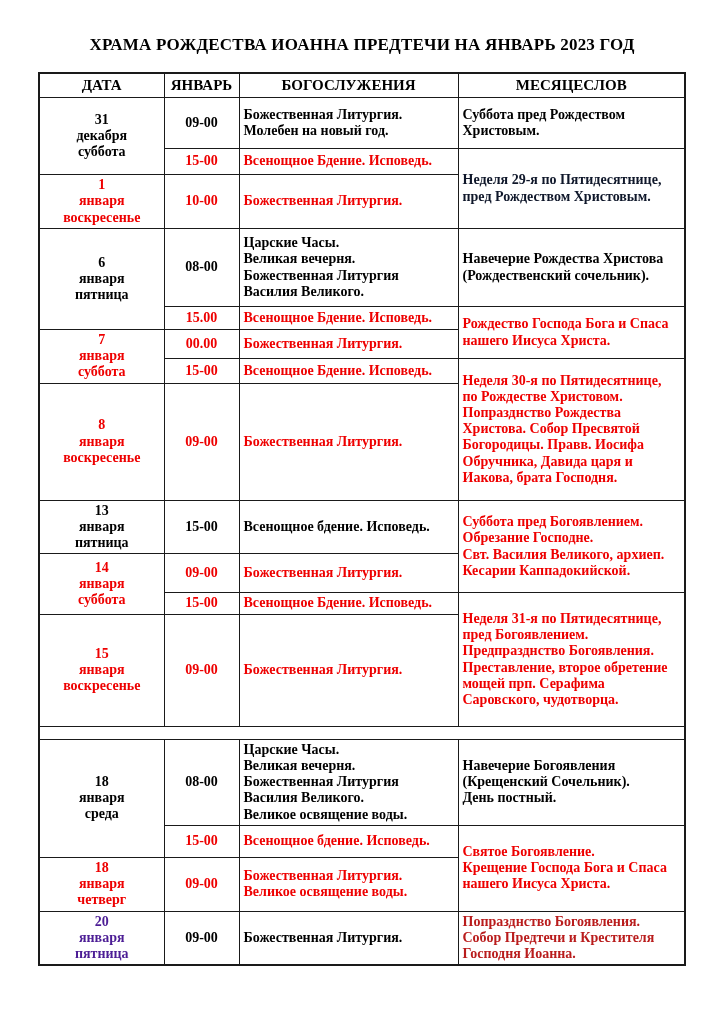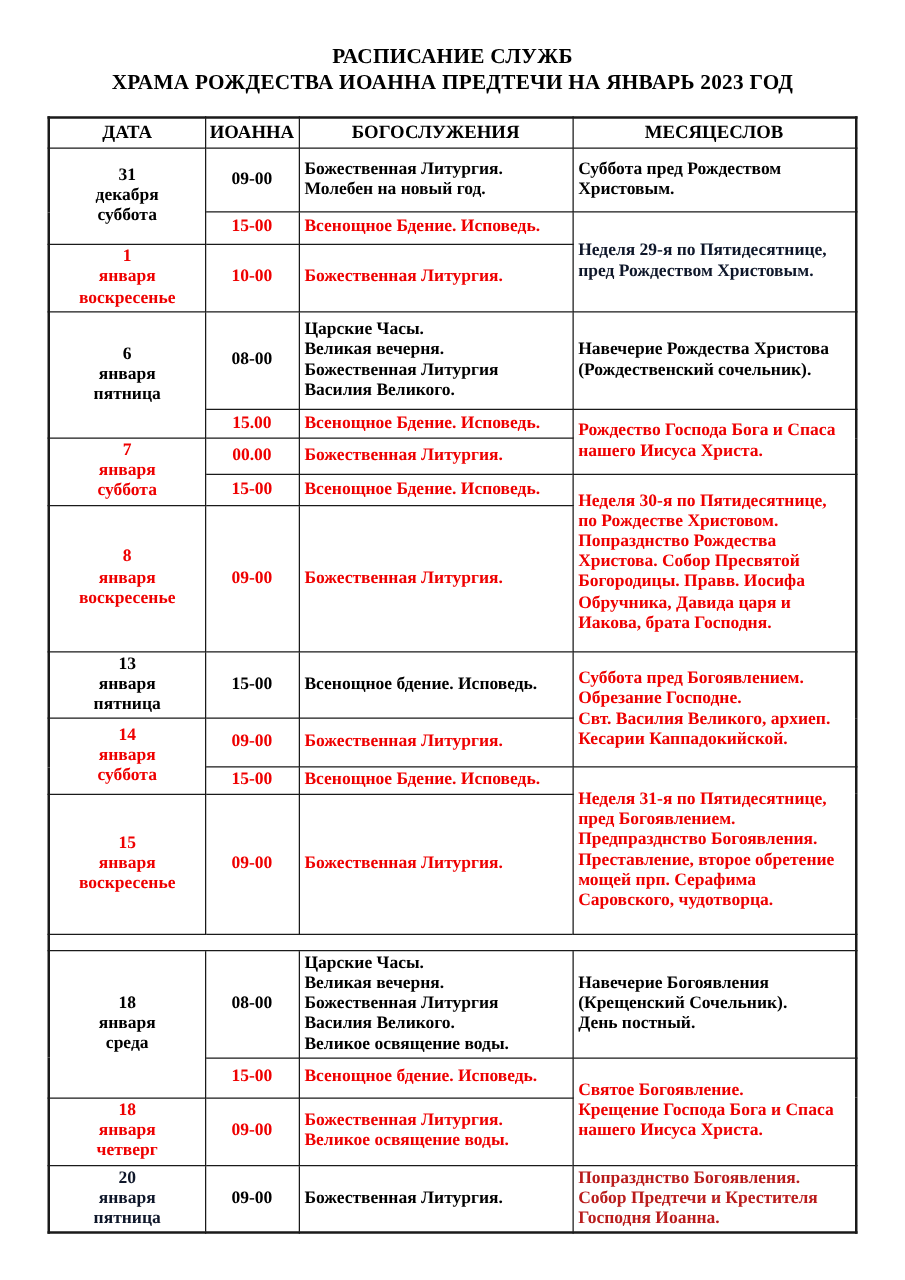--- a/index.html
+++ b/index.html
@@ -47,35 +47,34 @@
   td.center { text-align: center; font-family: Liberation Serif, serif; }
   td.left   { text-align: left; }
   td.service  { padding-left: 9px;  padding-right: 4px; }
   td.menology { padding-left: 6px;  padding-right: 4px; }
   td.spacer   { padding: 0; height: 8px; }
 </style>
 </head>
 <body>
 
 <div class="title-block">
-  <div>РАСПИСАНИЕ СЛУЖБ</div>
   <div>ХРАМА РОЖДЕСТВА ИОАННА ПРЕДТЕЧИ НА ЯНВАРЬ 2023 ГОД</div>
 </div>
 
 <table class="schedule">
   <colgroup>
     <col style="width:125px">
     <col style="width:75px">
     <col style="width:219px">
     <col style="width:227px">
   </colgroup>
   <thead>
     <tr>
       <th>ДАТА</th>
-      <th>ИОАННА</th>
+      <th>ЯНВАРЬ</th>
       <th>БОГОСЛУЖЕНИЯ</th>
       <th>МЕСЯЦЕСЛОВ</th>
     </tr>
   </thead>
   <tbody>
       <tr style="height: 51px;">
         <td class="center date" rowspan="2" style="color: rgb(0, 0, 0);">31
 декабря
 суббота</td>
         <td class="center time" style="color: rgb(0, 0, 0);">09-00</td>
@@ -201,21 +200,21 @@
       </tr>
       <tr style="height: 53px;">
         <td class="center date" style="color: rgb(238, 0, 0);">18
 января
 четверг</td>
         <td class="center time" style="color: rgb(238, 0, 0);">09-00</td>
         <td class="left service" style="color: rgb(238, 0, 0);">Божественная Литургия.
 Великое освящение воды.</td>
       </tr>
       <tr style="height: 54px;">
-        <td class="center date" style="color: #0f172a; margin-left: 40px;">20
+        <td class="center date" style="color: #4c1d95; margin-left: 40px;">20
 января
 пятница</td>
         <td class="center time" style="color: rgb(0, 0, 0);">09-00</td>
         <td class="left service" style="color: rgb(0, 0, 0);">Божественная Литургия.</td>
         <td class="left menology" style="color: #b91c1c;">Попразднство Богоявления.
 Собор Предтечи и Крестителя
 Господня Иоанна.</td>
       </tr>
     </tbody>
 </table>

